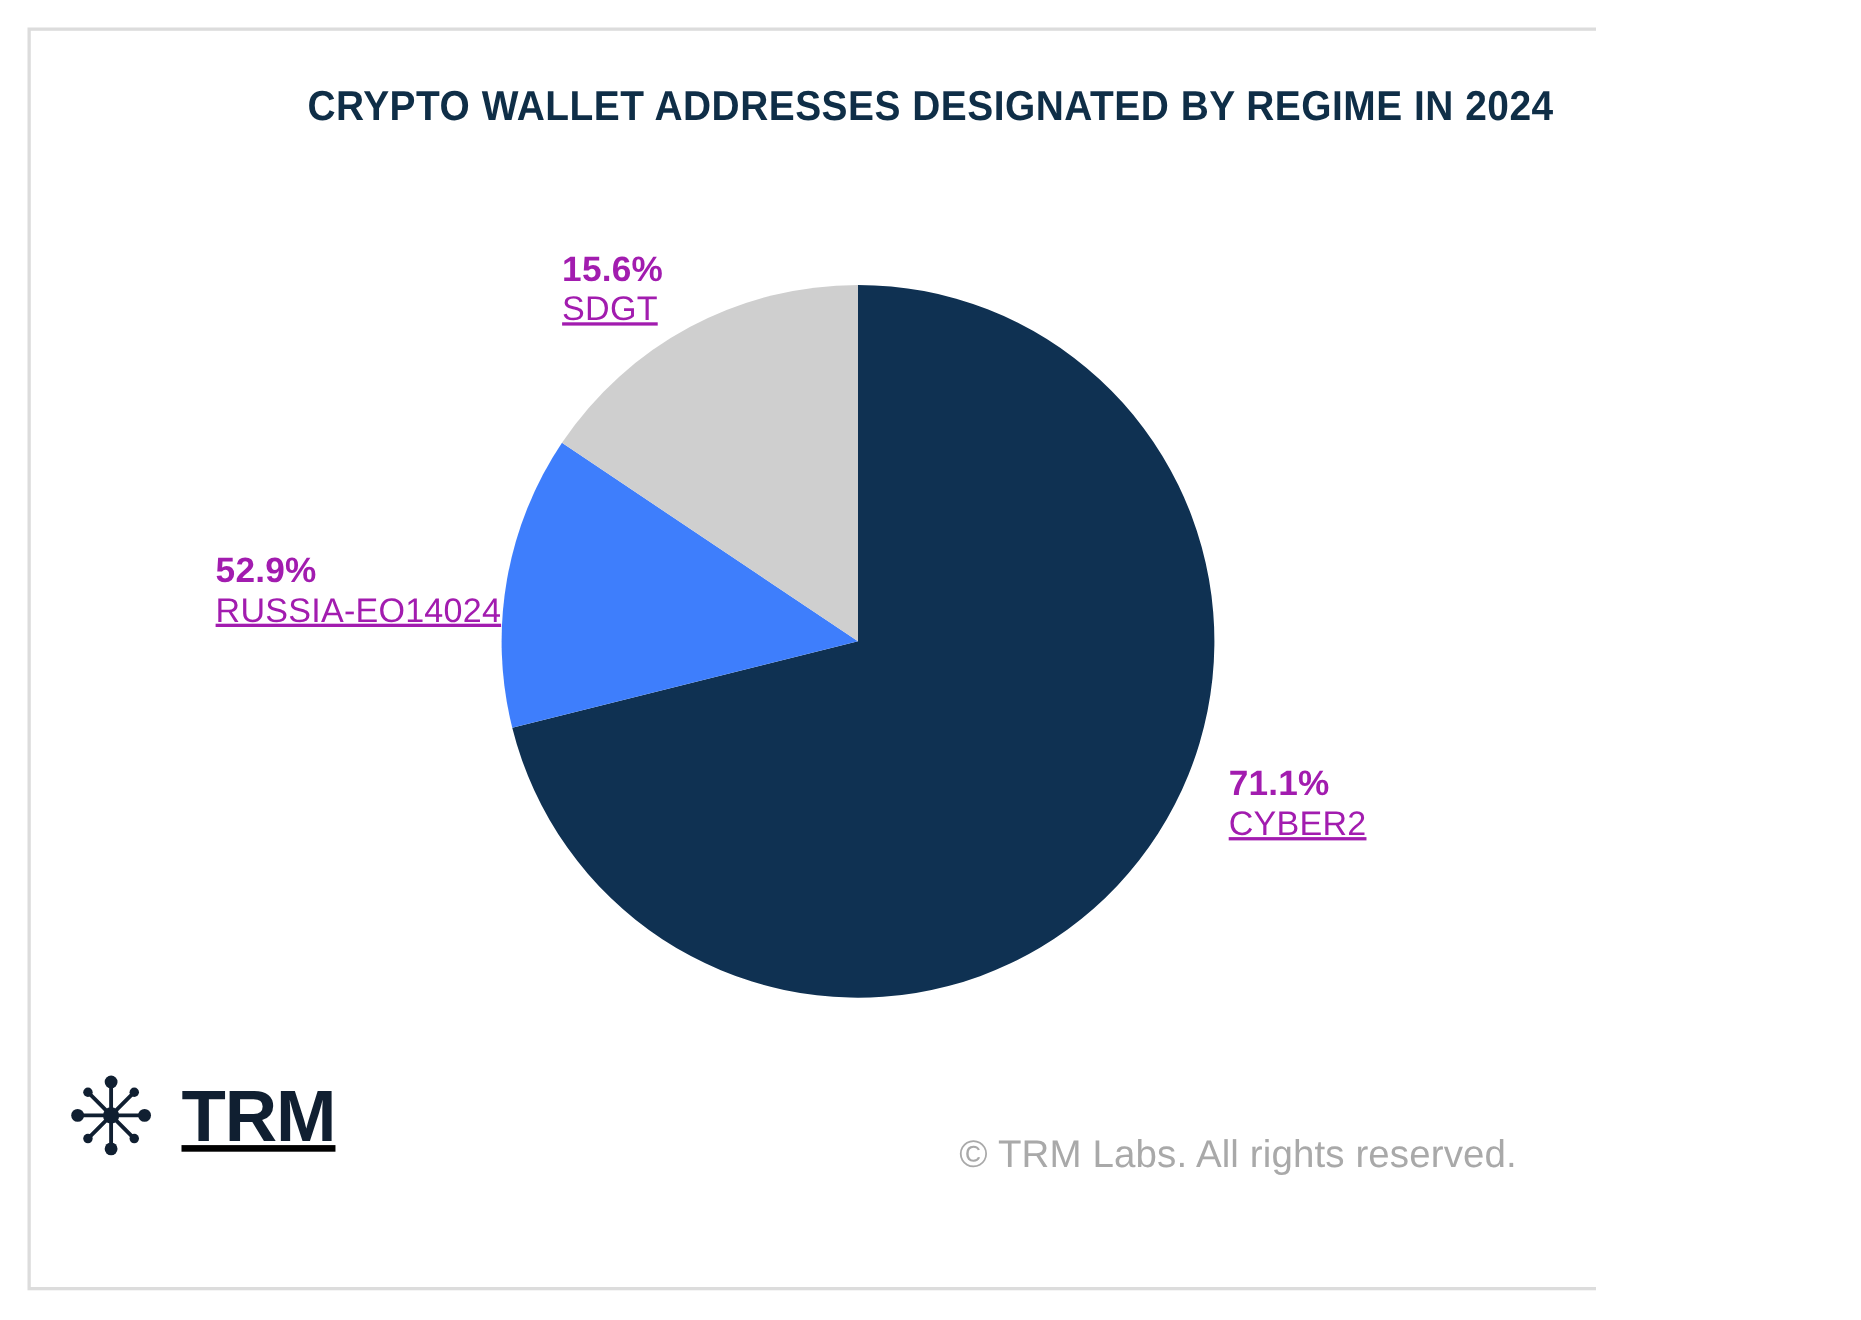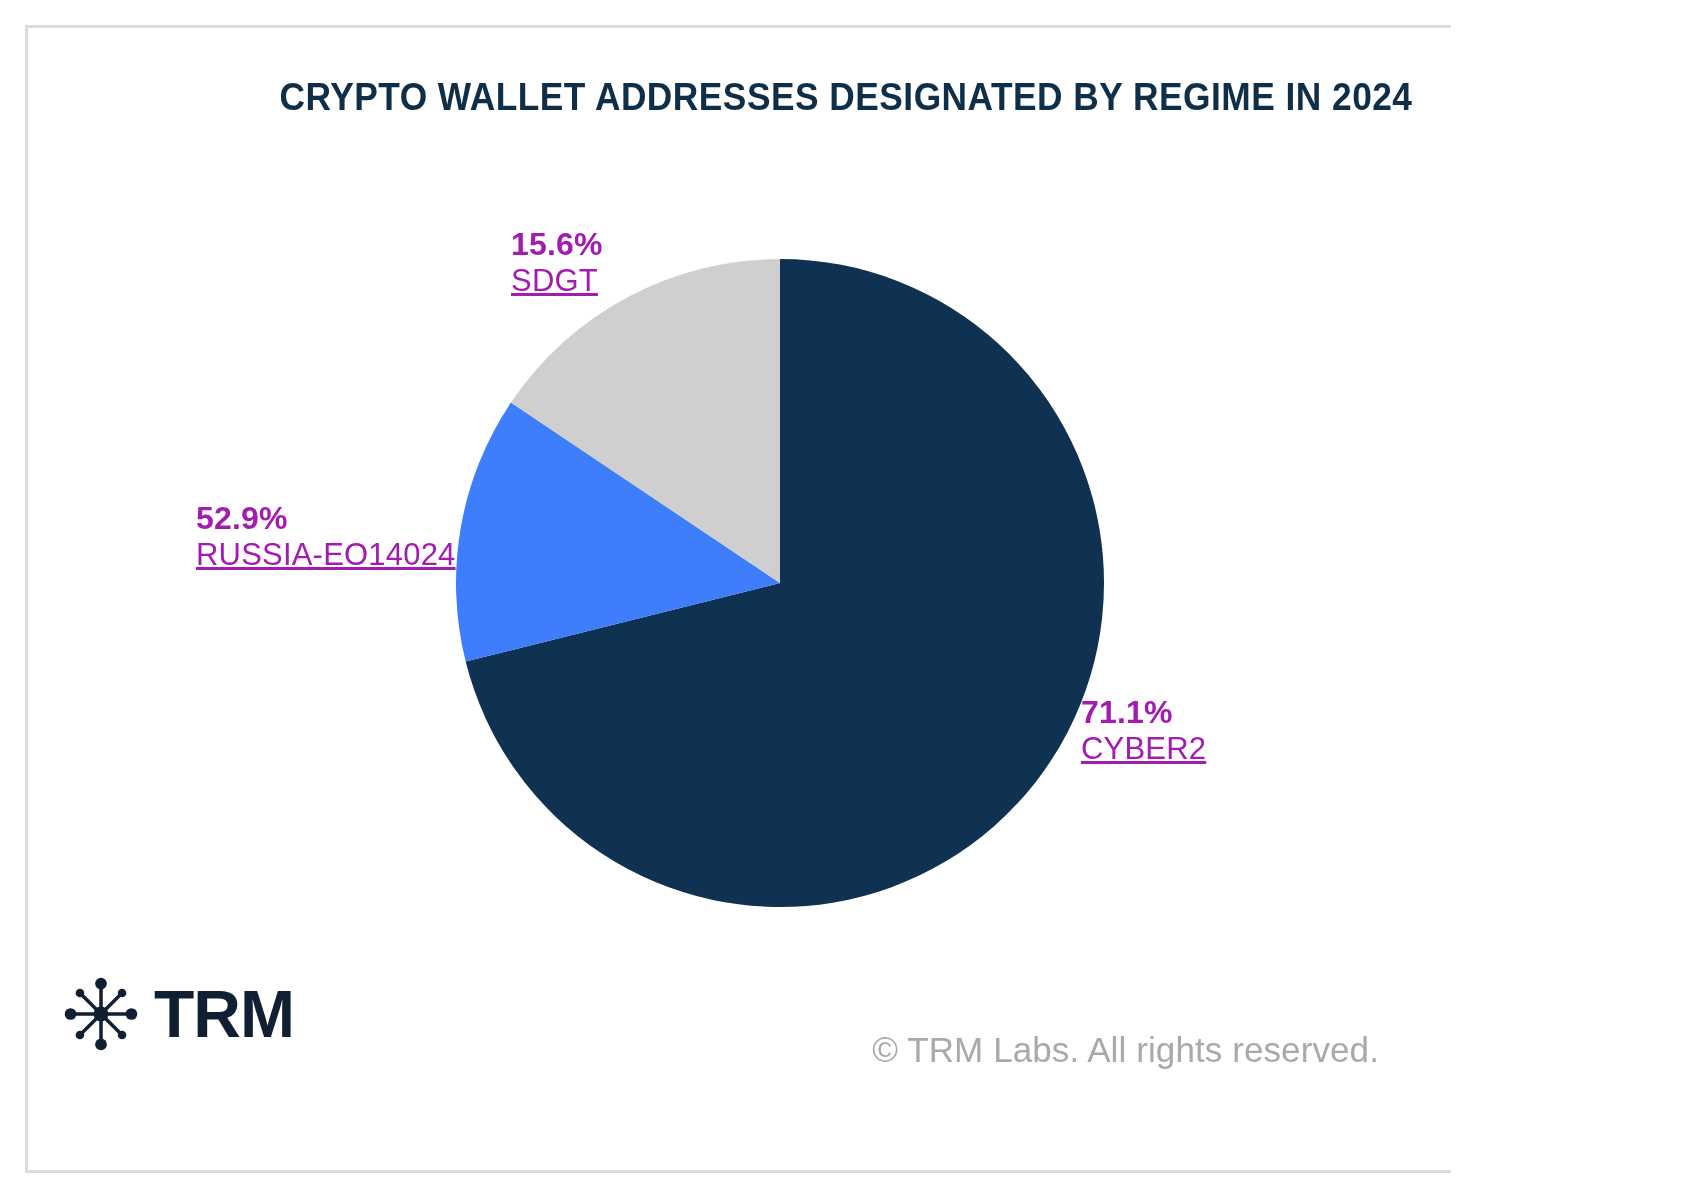--- a/index.html
+++ b/index.html
@@ -85,33 +85,34 @@
     left: 511px;
     top: 226px;
     text-align: left;
   }
   #label-russia {
     left: 196px;
     top: 500px;
     text-align: left;
   }
   #label-cyber2 {
-    left: 1081px;
+    left: 1117px;
     top: 694px;
     text-align: left;
   }
 
   
   #logo-block {
     position: absolute;
     left: 62px;
     top: 975px;
     display: flex;
     align-items: center;
-    gap: 14px;
+    gap: 25px;
+    text-decoration: underline;
   }
   #logo-mark {
     width: 78px;
     height: 78px;
     display: block;
   }
   #logo-wordmark {
     font-family: "Liberation Sans", sans-serif;
     font-weight: bold;
     font-size: 66px;

